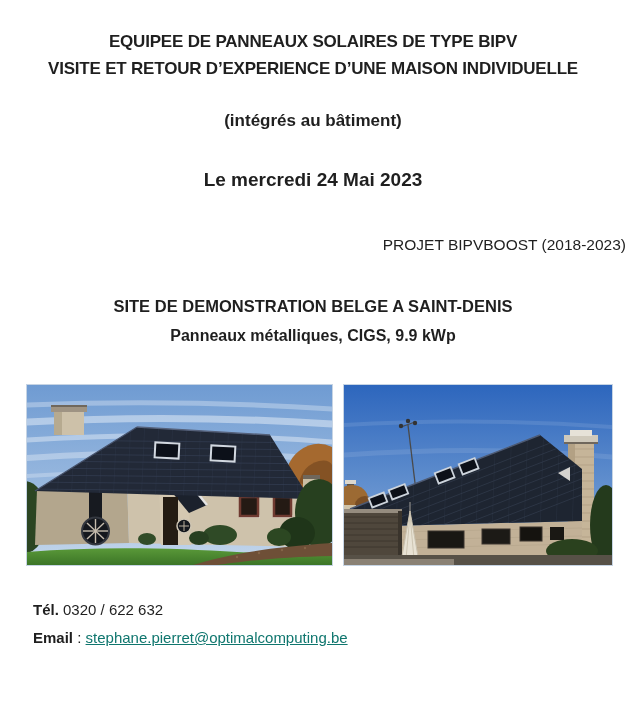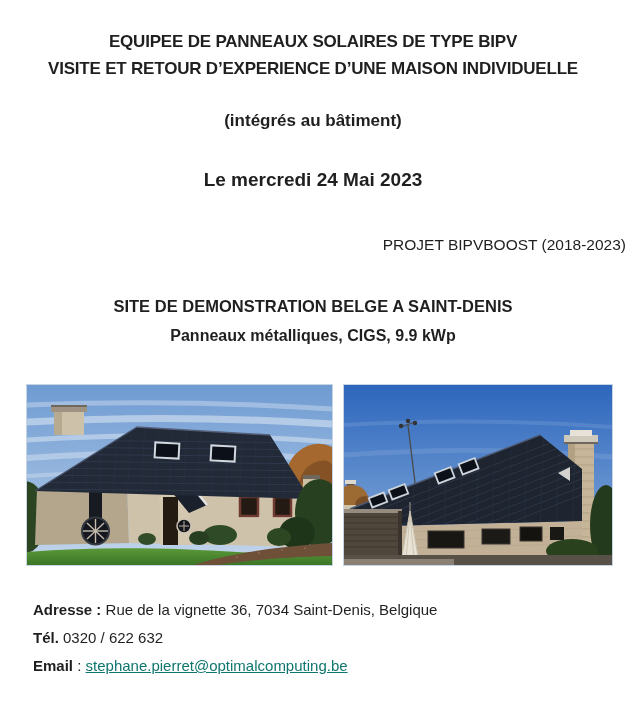--- a/index.html
+++ b/index.html
@@ -304,24 +304,20 @@
 
         <rect x="0" y="170" width="268" height="10" fill="#575147"></rect>
         <rect x="0" y="174" width="110" height="6" fill="#8a8174"></rect>
       </svg>
     </figure>
 
   </div>
 
   <div class="contact">
     <p class="cline">
-      <span class="b">Adresse :</span>
-      <span>Rue de la vignette 36, 7034 Saint-Denis, Belgique</span>
-    </p>
-    <p class="cline">
       <span class="b">Tél.</span>
       <span>0320 / 622 632</span>
     </p>
     <p class="cline">
       <span class="b">Email</span>
       <span>:</span>
       <a href="#" class="email">stephane.pierret@optimalcomputing.be</a>
     </p>
   </div>
 

